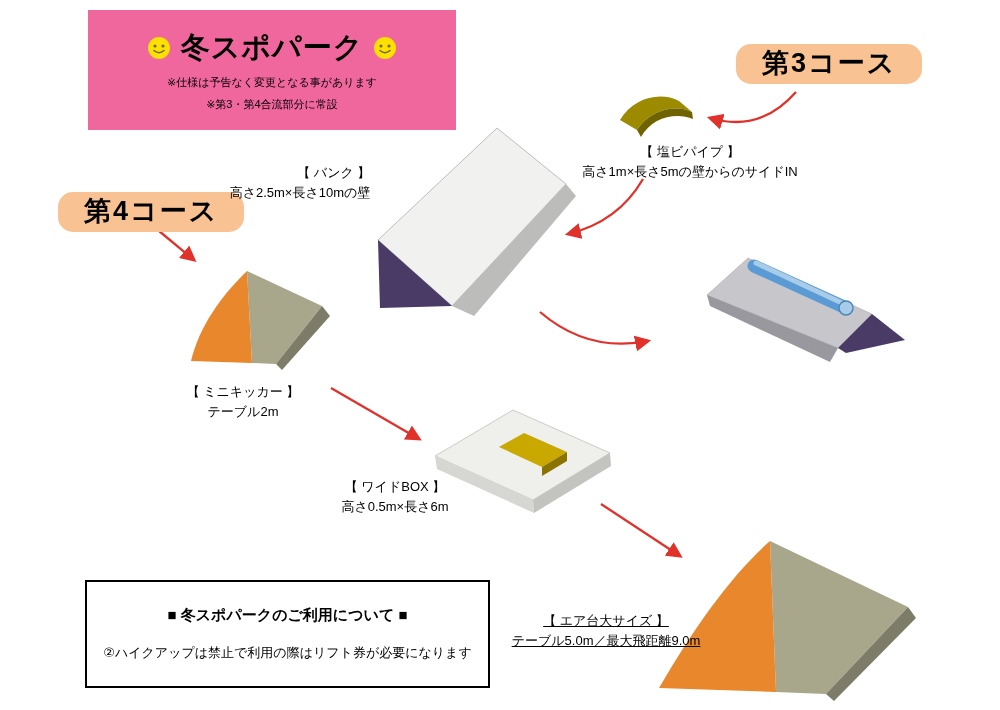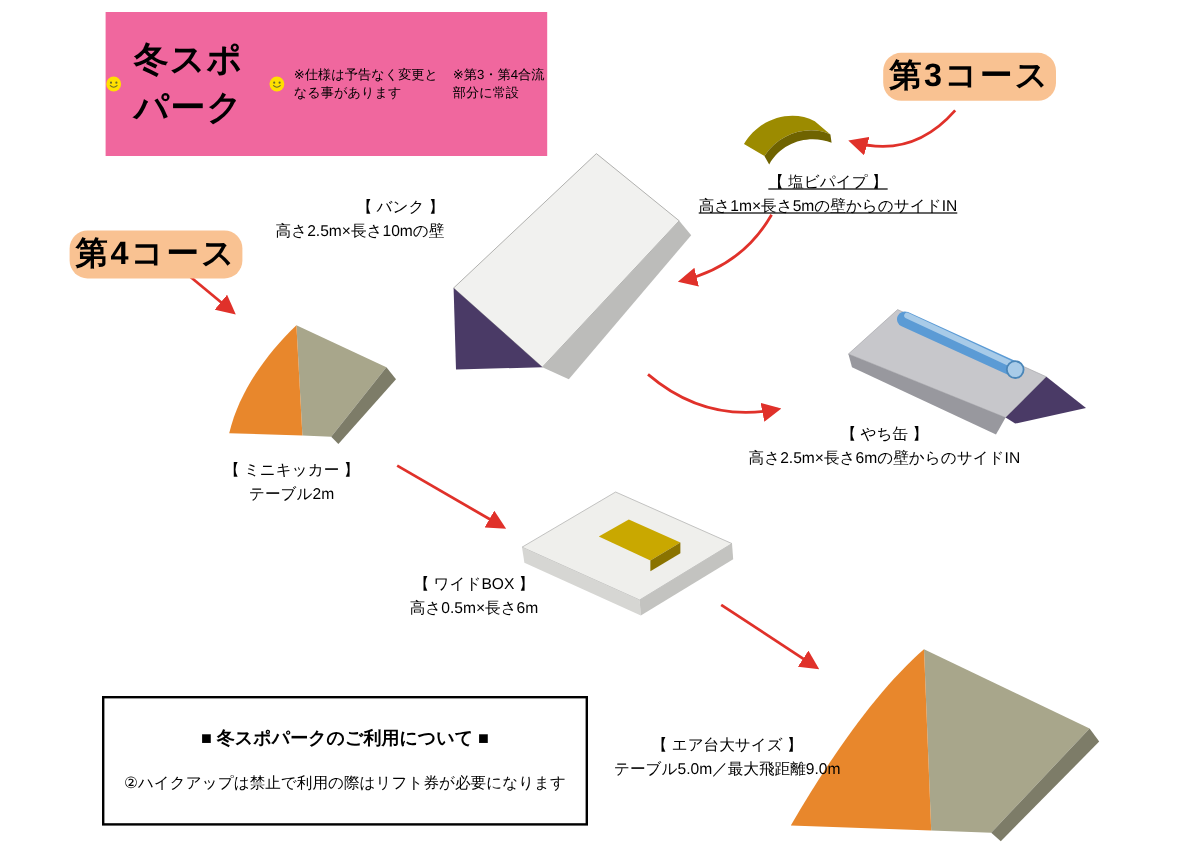--- a/index.html
+++ b/index.html
@@ -4,44 +4,44 @@
 <style>
   html,body { margin:0; padding:0; }
   .page {
     position:relative; width:1000px; height:710px; background:#ffffff;
     font-family:"Liberation Sans","DejaVu Sans",sans-serif; color:#000; overflow:hidden;
   }
   .scene { position:absolute; left:0; top:0; }
 
   .banner {
     position:absolute; left:88px; top:10px; width:368px; height:120px;
-    background:#f0679e; display:flex; flex-direction:row; align-items:center;
+    background:#f0679e; display:flex; flex-direction:column; align-items:center;
     justify-content:center; gap:7px;
   }
   .banner-title-row { display:flex; align-items:center; gap:10px; }
   .banner-title { font-size:29px; font-weight:bold; letter-spacing:1px; }
   .banner-note { font-size:11px; }
 
   .course-label {
     position:absolute; background:#f9c292; font-weight:bold; font-size:27px;
-    padding:5px 5px; letter-spacing:2px; line-height:1.1;border-radius:15px;
+    padding:5px 26px; letter-spacing:2px; line-height:1.1;border-radius:15px;
   }
   .course3 { left:736px; top:44px; }
   .course4 { left:58px; top:192px; }
 
   .feat-label {
     position:absolute; transform:translateX(-50%); text-align:center;
     font-size:13px; line-height:1.5; white-space:nowrap;
   }
   .lbl-bank    { left:300px; top:163px;text-align:right; }
-  .lbl-pvc     { left:690px; top:142px;text-decoration:underline; }
+  .lbl-pvc     { left:690px; top:142px; }
   .lbl-yachi   { left:737px; top:352px; }
   .lbl-kicker  { left:243px; top:382px; }
   .lbl-widebox { left:395px; top:477px; }
-  .lbl-air     { left:606px; top:611px; }
+  .lbl-air     { left:606px; top:611px;text-decoration:underline; }
 
   .usage-box {
     position:absolute; left:85px; top:580px; width:405px; height:108px;
     border:2px solid #000; background:#fff; box-sizing:border-box;
     display:flex; flex-direction:column; justify-content:space-evenly;
     align-items:center; padding:4px 2px;
   }
   .usage-heading { font-weight:bold; font-size:15px; white-space:nowrap; }
   .usage-rule { font-size:13px; white-space:nowrap; }
 
@@ -131,24 +131,20 @@
   <div class="course-label course4">第4コース</div>
 
   <div class="feat-label lbl-bank">
     <div>【 バンク 】</div>
     <div>高さ2.5m×長さ10mの壁</div>
   </div>
   <div class="feat-label lbl-pvc">
     <div>【 塩ビパイプ 】</div>
     <div>高さ1m×長さ5mの壁からのサイドIN</div>
   </div>
-  <div class="feat-label lbl-yachi">
-    <div>【 やち缶 】</div>
-    <div>高さ2.5m×長さ6mの壁からのサイドIN</div>
-  </div>
   <div class="feat-label lbl-kicker">
     <div>【 ミニキッカー 】</div>
     <div>テーブル2m</div>
   </div>
   <div class="feat-label lbl-widebox">
     <div>【 ワイドBOX 】</div>
     <div>高さ0.5m×長さ6m</div>
   </div>
   <div class="feat-label lbl-air">
     <div>【 エア台大サイズ 】</div>

